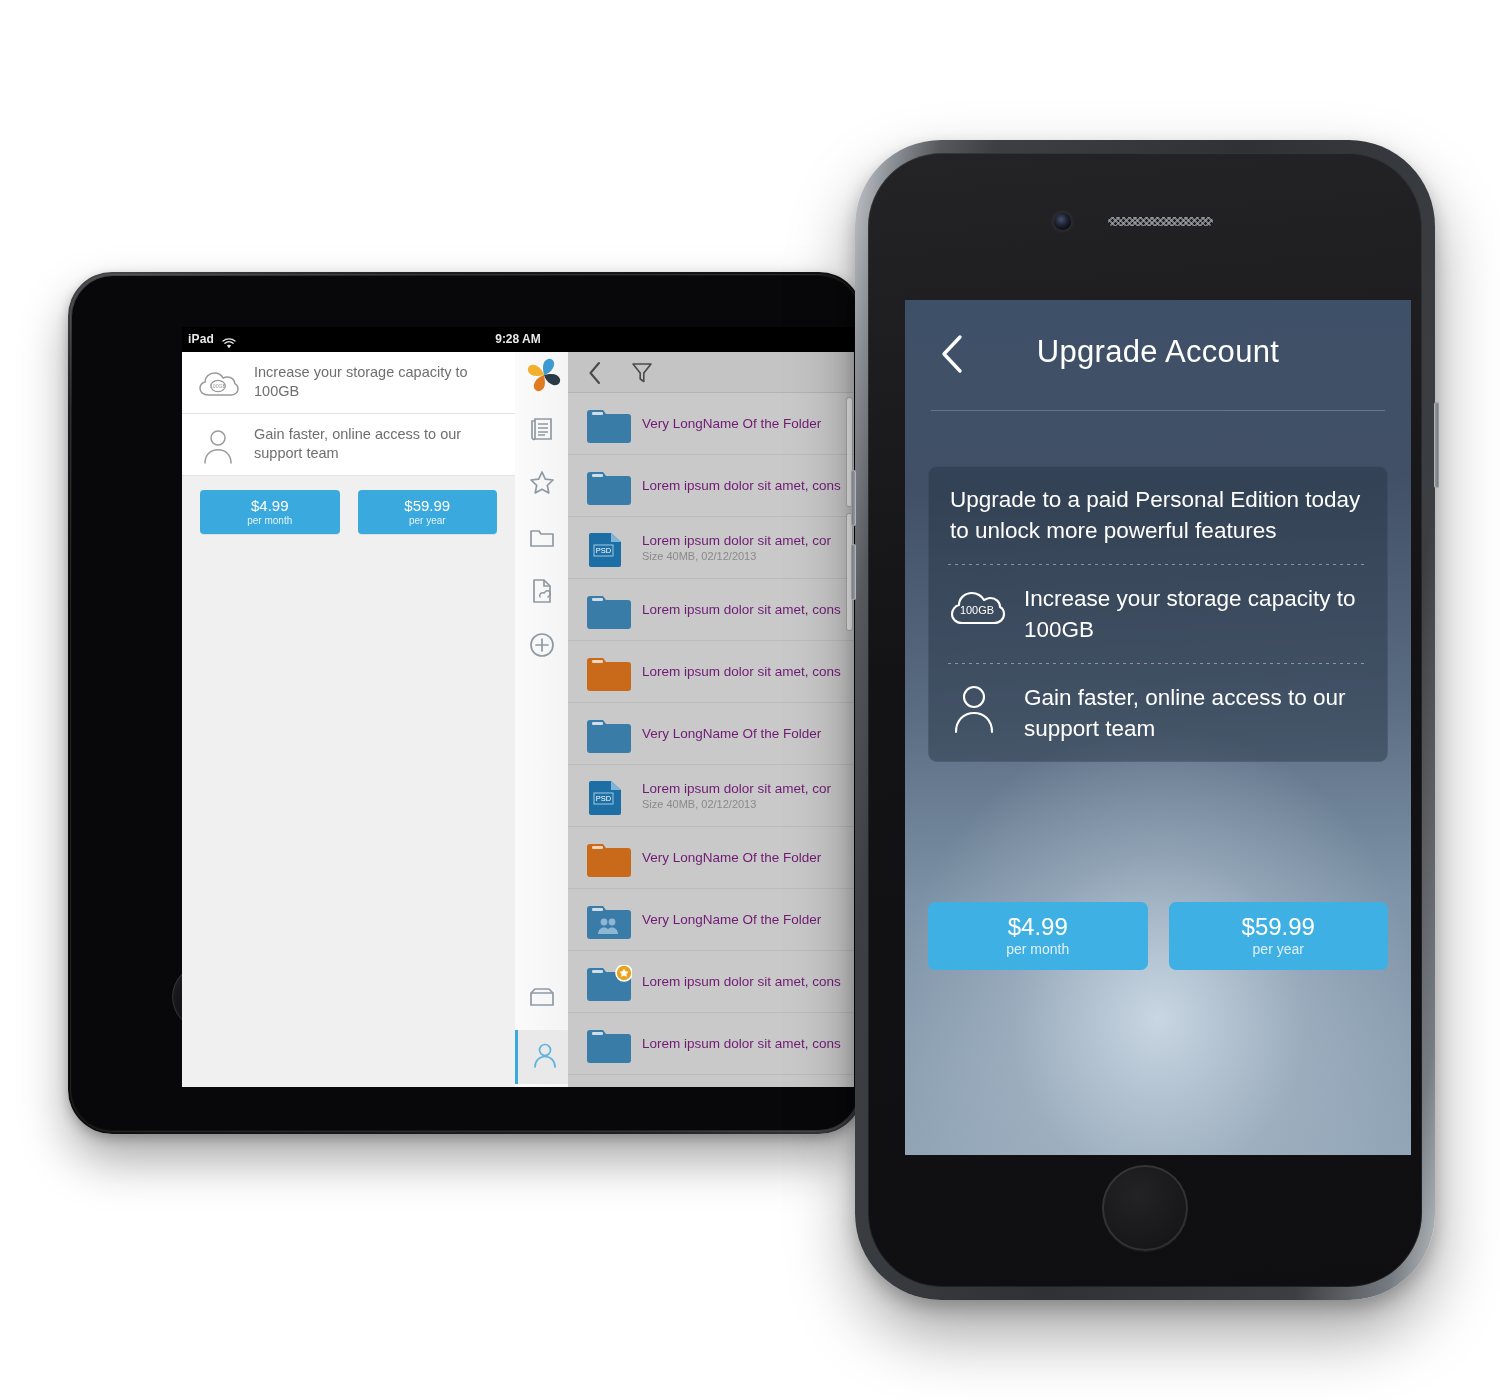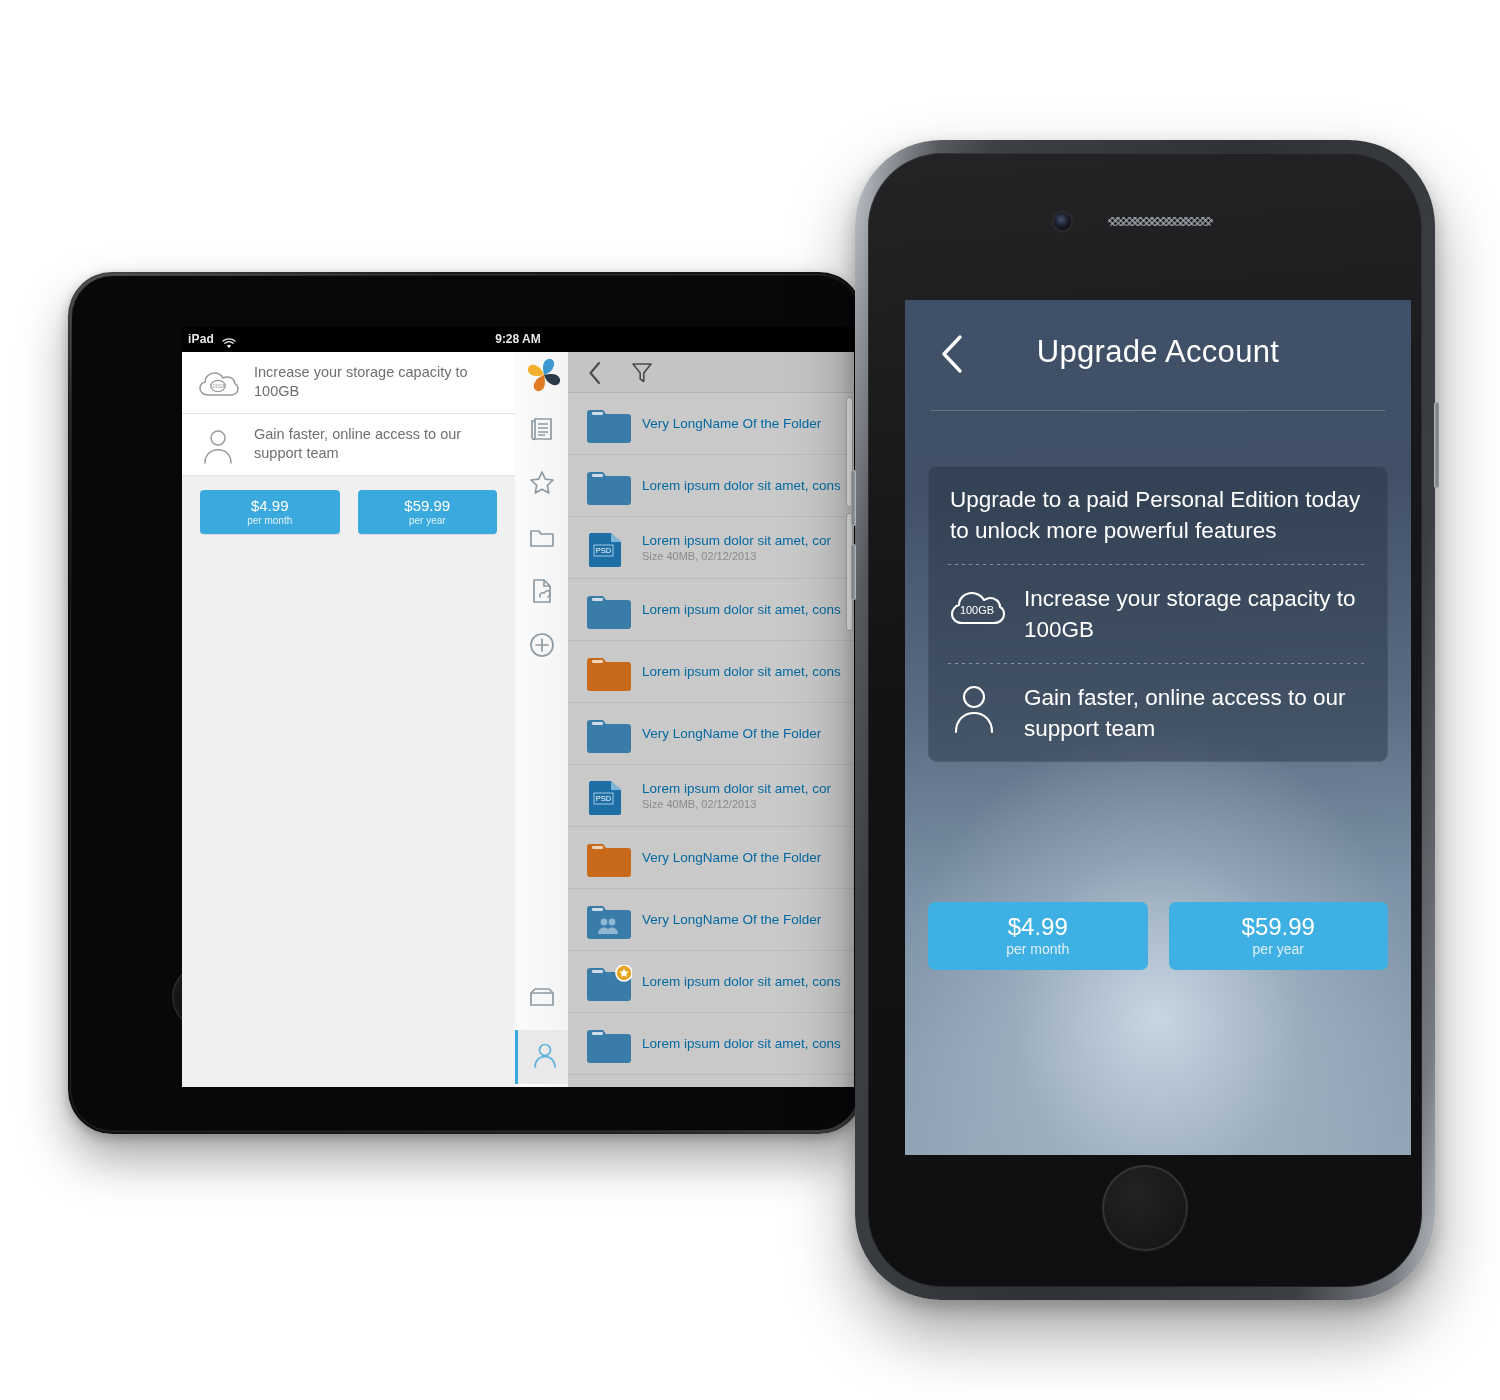--- a/index.html
+++ b/index.html
@@ -112,21 +112,21 @@
     border-bottom:1px solid #b4b4b4;
   }
   .filebar .fb{position:absolute;top:8px;width:24px;height:24px;cursor:pointer;}
   .filelist{position:absolute;left:0;top:41px;right:0;bottom:0;overflow:hidden;}
   .frow{
     position:relative;height:62px;border-bottom:1px solid #bcbcbc;
     box-sizing:border-box;padding-left:74px;display:flex;flex-direction:column;justify-content:center;
     cursor:pointer;
   }
   .frow .fic{position:absolute;left:18px;top:14px;width:46px;height:36px;}
-  .frow .fname{font-size:13.5px;color:#0369a1;line-height:17px;white-space:nowrap;font-weight:300;}
+  .frow .fname{font-size:13.5px;color:#701a75;line-height:17px;white-space:nowrap;font-weight:300;}
   .frow .fmeta{font-size:11px;color:#8a8a8a;line-height:15px;white-space:nowrap;font-weight:300;}
   .scrollbar{position:absolute;right:2px;width:5px;border-radius:3px;background:rgba(255,255,255,.75);
     box-shadow:0 0 0 1px rgba(0,0,0,.12);}
 
   
   .iphone{
     position:absolute;left:855px;top:140px;width:580px;height:1160px;
     border-radius:86px;
     background:linear-gradient(100deg,#c9cdd2 0%,#8e9399 5%,#55585d 11%,#3c3f43 18%,#2e3135 50%,#3b3e42 82%,#777c82 94%,#bcc1c6 100%);
     box-shadow:0 34px 66px rgba(0,0,0,.36), 0 8px 18px rgba(0,0,0,.22);

